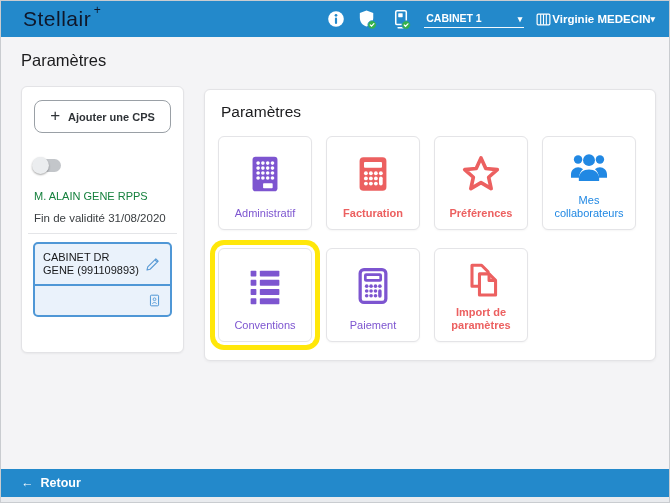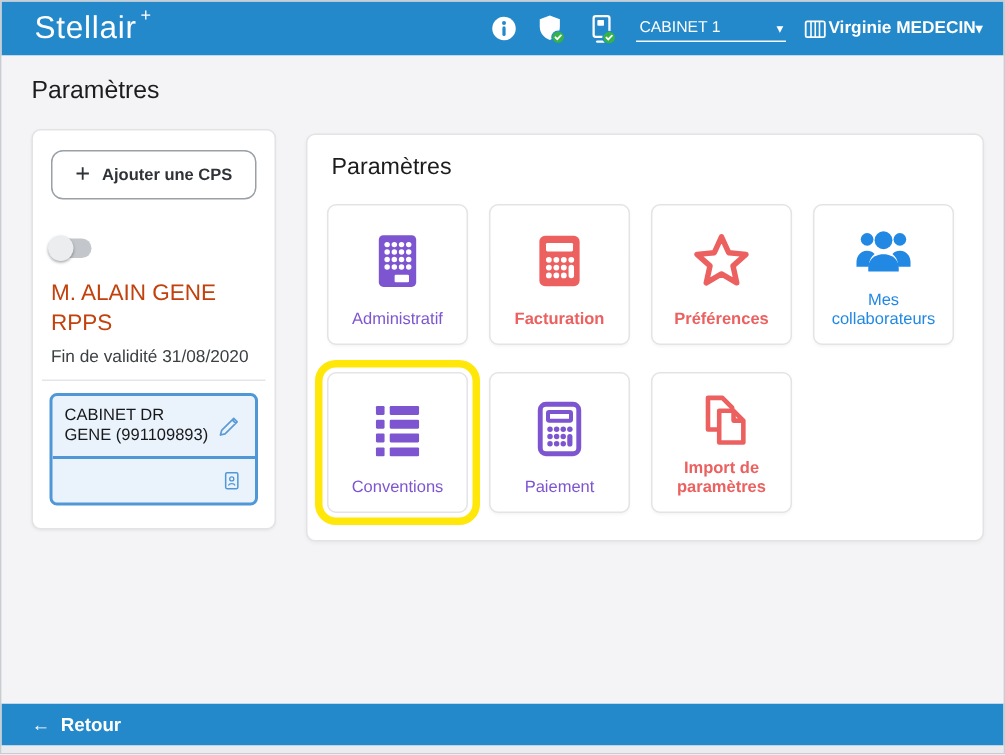--- a/index.html
+++ b/index.html
@@ -4,47 +4,47 @@
 <style>
   * { margin:0; padding:0; box-sizing:border-box; }
   html,body { width:670px; height:503px; }
   body { font-family:"Liberation Sans", sans-serif; }
   .app { width:670px; height:503px; border:1px solid #c9ccd0; background:#f4f4f6;
          display:flex; flex-direction:column; overflow:hidden; }
 
   
   .topbar { height:36px; background:#2389cb; display:flex; align-items:center;
             padding:0 14px 0 22px; flex:none; }
-  .logo { color:#ffffff; font-size:21px; font-weight:300; letter-spacing:.5px; position:relative; padding-right:12px; }
+  .logo { color:#0f172a; font-size:21px; font-weight:300; letter-spacing:.5px; position:relative; padding-right:12px; }
   .logo .sparkle { position:absolute; top:-4px; right:2px; font-size:12px; font-weight:300; }
   .topbar-right { margin-left:auto; display:flex; align-items:center; gap:11px; }
   .hicon svg { display:block; }
   .select-cabinet { display:flex; align-items:flex-end; gap:19px; border-bottom:1px solid rgba(255,255,255,.95);
-                    width:100px; padding:2px 2px 3px; color:#fff; font-weight:400; font-size:10.5px; cursor:pointer; }
+                    width:100px; padding:2px 2px 3px; color:#fff; font-weight:700; font-size:10.5px; cursor:pointer; }
   .select-cabinet .caret { margin-left:auto; font-size:9px; line-height:10px; }
   .user { display:flex; align-items:center; gap:0; color:#fff; font-weight:700; font-size:11.5px; cursor:pointer; }
   .user .caret { font-size:9px; }
 
   
   .content { flex:1; position:relative; background:#f4f4f6; }
   .page-title { position:absolute; left:20px; top:14px; font-size:16.5px; color:#1c1c1e; }
 
   .sidebar-card { position:absolute; left:20px; top:49px; width:163px; height:267px;
                   background:#fff; border:1px solid #e3e3e6; border-radius:6px;
                   box-shadow:0 1px 2px rgba(0,0,0,.05); }
   .add-btn { margin:13px auto 0; width:137px; height:33px; background:#fff; border:1px solid #9aa0a6;
              border-radius:8px; display:flex; align-items:center; justify-content:center; gap:8px;
              font-size:11px; font-weight:700; color:#2f3337; cursor:pointer; }
   .add-btn .plus { font-size:17px; font-weight:300; margin-top:-2px; }
   .toggle-row { display:flex; gap:9px; margin:23px 10px 0 12px; align-items:flex-start; cursor:pointer; }
   .switch { width:27px; height:13px; background:#c3c6ca; border-radius:7px; position:relative; margin-top:3px; flex:none; }
   .switch .knob { position:absolute; left:-2px; top:-2px; width:17px; height:17px; border-radius:50%;
                   background:#ebedef; box-shadow:0 1px 2px rgba(0,0,0,.35); }
   .toggle-label { font-size:11px; font-weight:700; color:#202225; line-height:13.5px; }
-  .holder { margin:14px 10px 0 12px; font-size:15px; font-weight:500; color:#c2410c; line-height:20px; }
+  .holder { margin:14px 10px 0 12px; font-size:11px; font-weight:500; color:#15803d; line-height:20px; }
   .validity { margin:6px 10px 0 12px; font-size:11.5px; color:#3c4043; }
   .divider { height:1px; background:#e4e5e8; margin:9px 6px 8px; }
   .cps-box { margin:0 auto; width:139px; border:2px solid #4f97d6; border-radius:5px; background:#eaf2fb; overflow:hidden; }
   .cps-row1 { display:flex; align-items:center; padding:6px 8px; border-bottom:2px solid #4f97d6; min-height:42px; cursor:pointer; }
   .cps-name { font-size:11px; color:#17181a; line-height:13.5px; width:96px; }
   .cps-row1 .hicon { margin-left:auto; }
   .cps-row2 { display:flex; justify-content:flex-end; align-items:center; padding:5px 8px; height:29px; }
 
   .main-panel { position:absolute; left:203px; top:52px; width:452px; height:272px;
                 background:#fff; border:1px solid #e3e3e6; border-radius:6px;

